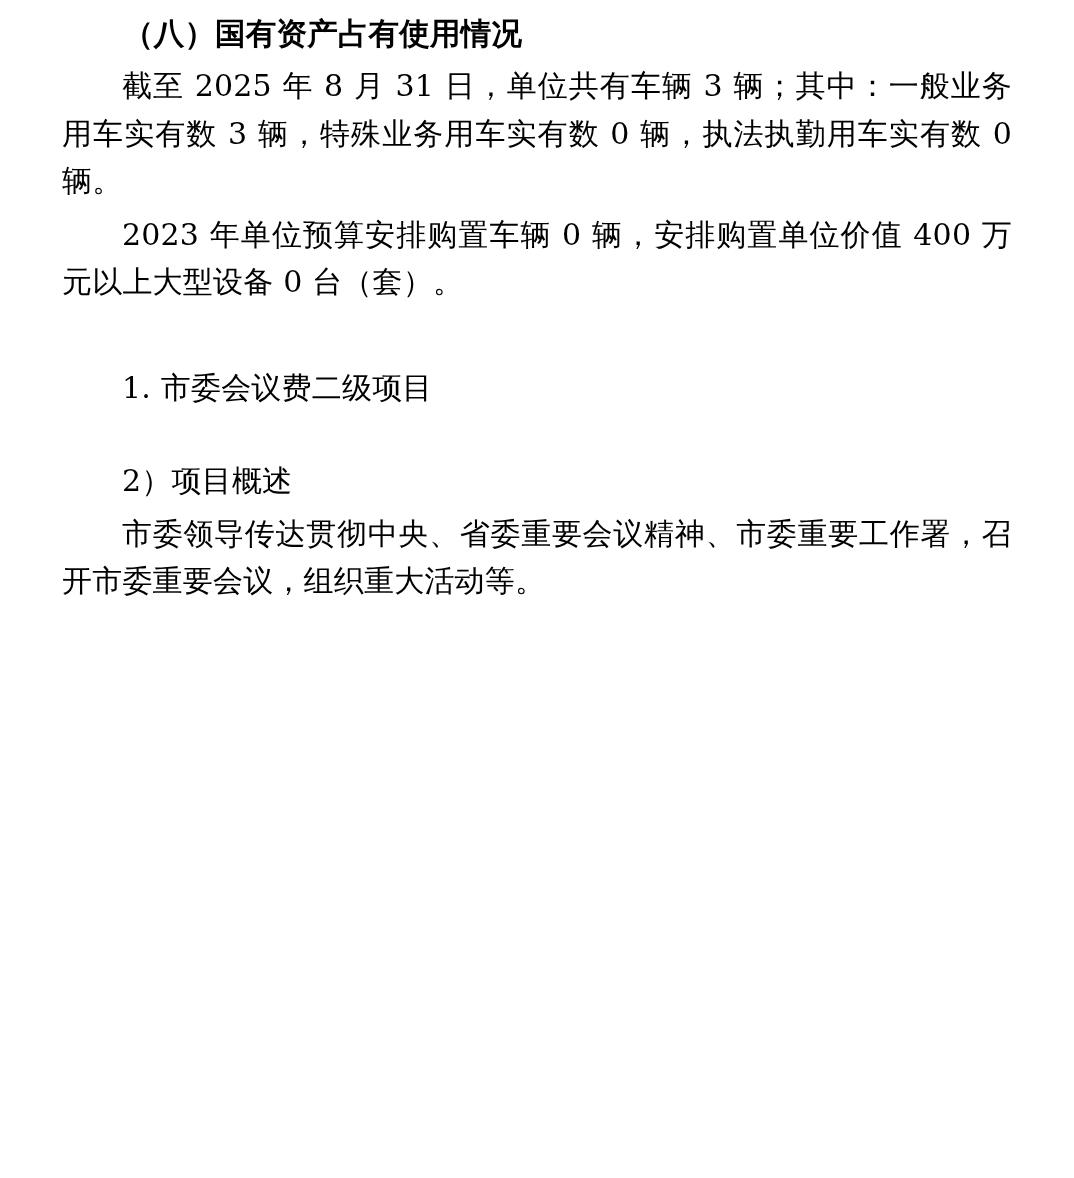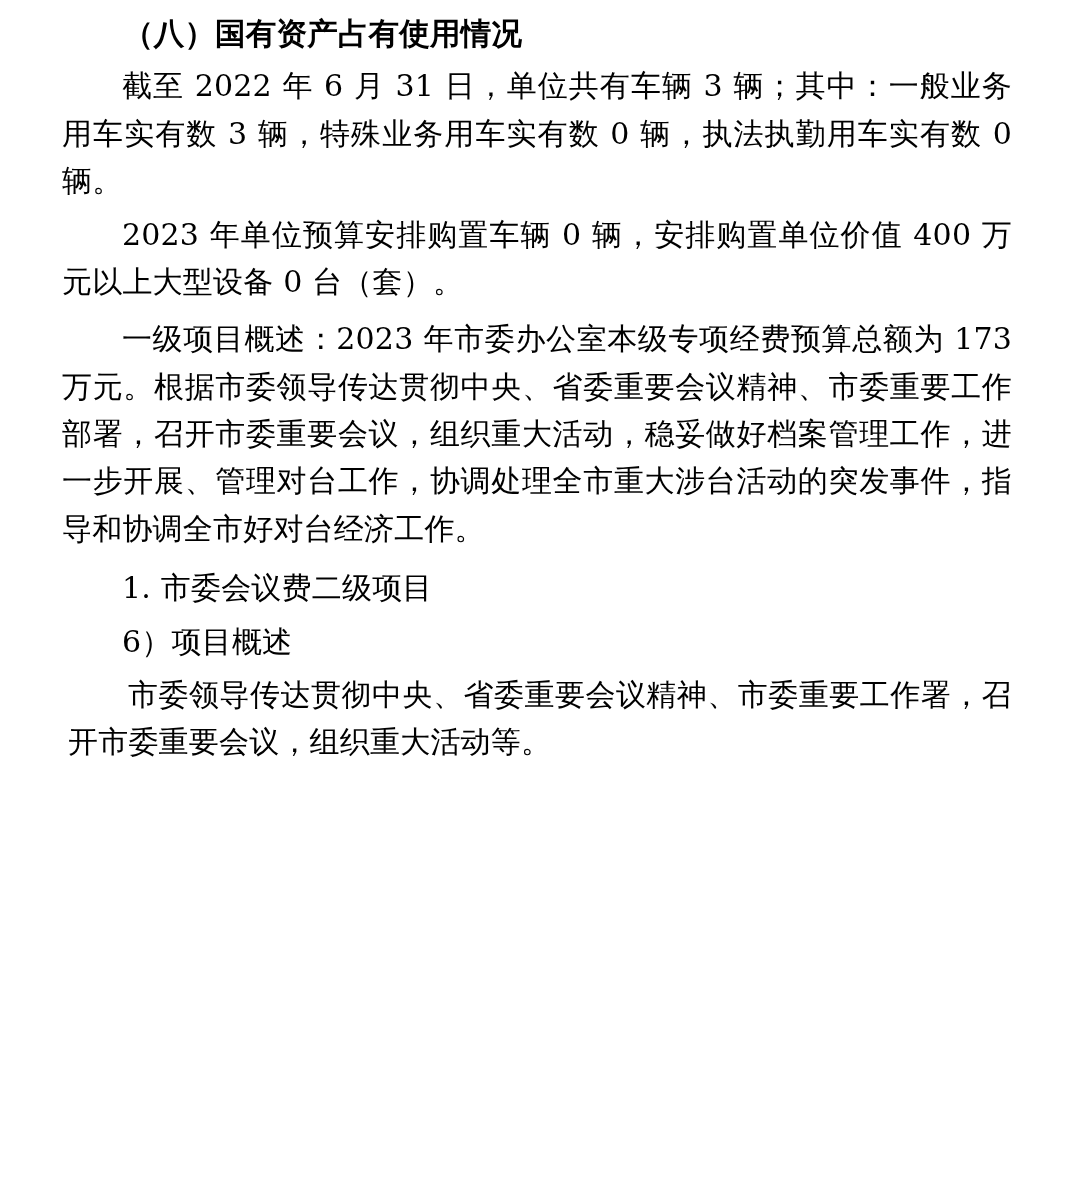--- a/index.html
+++ b/index.html
@@ -33,58 +33,57 @@
   .para {
     font-size: 30px;
     line-height: 1.58;
     text-indent: 2em;
     margin: 0 0 2px 0;
     letter-spacing: 0.2px;
     text-align: justify;
   }
   .para.indent1 {
     text-indent: 2em;
+    margin-top: 39px;
   }
   .para.noindent {
     text-indent: 2em;
-    margin-left: 6px;
   }
   .spacer-sm { height: 4px; }
   .spacer-md { height: 10px; }
 </style>
 </head>
 <body>
 
 <div class="page">
   <div class="doc-body">
 
     <div class="h-section">（八）国有资产占有使用情况</div>
 
     <div class="spacer-sm"></div>
 
-    <div class="para">截至 2022 年 6 月 31 日，单位共有车辆 3 辆；其中：一般业务用车实有数 3 辆，特殊业务用车实有数 0 辆，执法执勤用车实有数 0 辆。</div>
+    <div class="para">截至 2025 年 8 月 31 日，单位共有车辆 3 辆；其中：一般业务用车实有数 3 辆，特殊业务用车实有数 0 辆，执法执勤用车实有数 0 辆。</div>
 
     <div class="spacer-sm"></div>
 
     <div class="para">2023 年单位预算安排购置车辆 0 辆，安排购置单位价值 400 万元以上大型设备 0 台（套）。</div>
 
     <div class="spacer-sm"></div>
 
 
     <div class="spacer-sm"></div>
 
-    <div class="para">一级项目概述：2023 年市委办公室本级专项经费预算总额为 173 万元。根据市委领导传达贯彻中央、省委重要会议精神、市委重要工作部署，召开市委重要会议，组织重大活动，稳妥做好档案管理工作，进一步开展、管理对台工作，协调处理全市重大涉台活动的突发事件，指导和协调全市好对台经济工作。</div>
 
     <div class="spacer-md"></div>
 
     <div class="para indent1">1. 市委会议费二级项目</div>
 
     <div class="spacer-sm"></div>
 
-    <div class="para indent1">6）项目概述</div>
+    <div class="para indent1">2）项目概述</div>
 
     <div class="spacer-sm"></div>
 
     <div class="para noindent">市委领导传达贯彻中央、省委重要会议精神、市委重要工作署，召开市委重要会议，组织重大活动等。</div>
 
     <div class="spacer-sm"></div>
 
 
     <div class="spacer-sm"></div>
 

